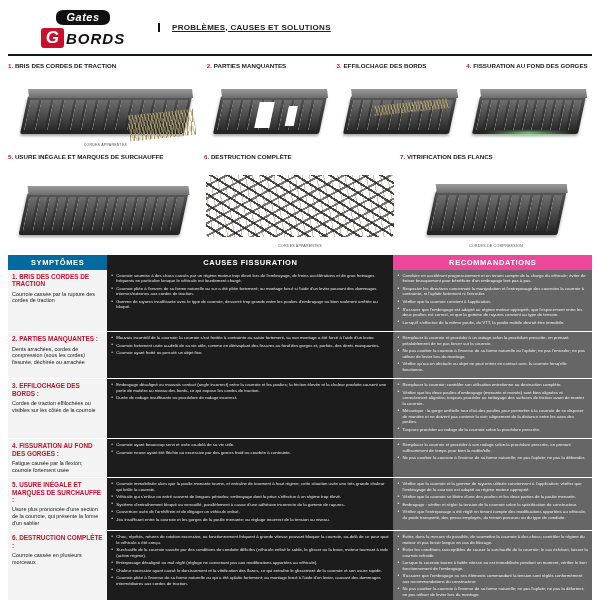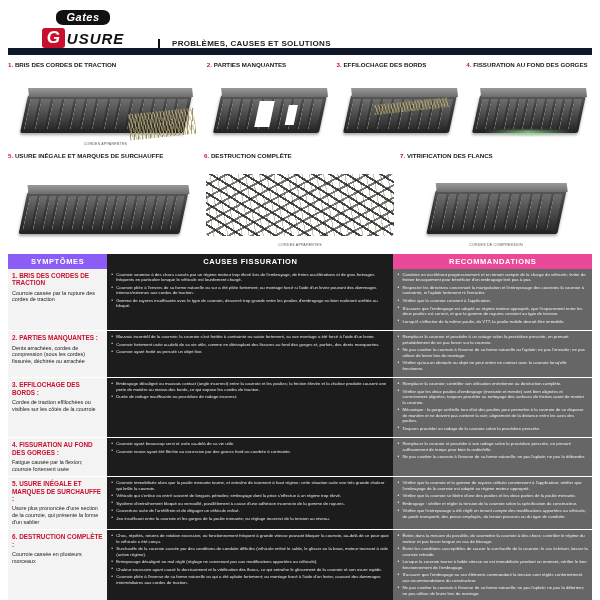--- a/index.html
+++ b/index.html
@@ -6,40 +6,40 @@
   body {
     width: 600px; height: 600px;
     background: #ffffff;
     font-family: "Liberation Sans", sans-serif;
     color: #1a1a1a;
     overflow: hidden;
   }
   .page { width: 600px; height: 600px; position: relative; padding: 6px 8px 4px 8px; }
 
   
-  .header { display: flex; align-items: flex-end; border-bottom: 7px solid #0f172a; }
+  .header { display: flex; align-items: center; border-bottom: 2px solid #0f172a; padding-bottom: 6px; }
   .brand { width: 150px; flex: 0 0 150px; padding-top: 4px; display: flex; flex-direction: column; align-items: center; }
   .gates-logo {
     background: #111; color: #fff; font-style: italic; font-weight: bold;
     font-size: 11px; letter-spacing: .5px; padding: 1px 10px 2px 10px;
     border-radius: 7px/6px; line-height: 12px;
   }
   .gforce {
     margin-top: 3px; display: flex; align-items: center; gap: 2px;
   }
   .gforce .g {
     background: #c8102e; color: #fff; font-weight: bold; font-style: italic;
     font-size: 17px; line-height: 17px; padding: 1px 5px 2px 5px; border-radius: 3px;
   }
   .gforce .force {
     color: #111; font-weight: bold; font-style: italic; font-size: 15px; letter-spacing: 1px;
   }
   .title-block { flex: 1; padding-left: 12px; border-left: 2px solid #111; }
   .title-main { font-size: 15.5px; font-weight: bold; line-height: 16.5px; letter-spacing: .2px; }
-  .title-sub { font-size: 8px; font-weight: bold; letter-spacing: .3px; color: #222; }
+  .title-sub { font-size: 8px; font-weight: bold; letter-spacing: .3px; color: #222; text-decoration: underline; }
 
   
   .figures-row { display: flex; gap: 4px; margin-top: 6px; }
   .fig { flex: 1; }
   .fig.w2 { flex: 1.55; }
   .fig-cap { font-size: 6.2px; font-weight: bold; line-height: 7.4px; margin-bottom: 3px; min-height: 15px; }
   .fig-cap .num { color: #c8102e; }
   .fig-art {
     position: relative; width: 100%; height: 62px;
     background: #ffffff; overflow: hidden;
@@ -88,21 +88,21 @@
     background: linear-gradient(90deg, rgba(120,200,120,0), rgba(150,220,150,.8), rgba(120,200,120,0));
     filter: blur(1px);
   }
 
   
   table { width: 100%; border-collapse: collapse; margin-top: 7px; table-layout: fixed; }
   thead th {
     color: #fff; font-size: 7.5px; font-weight: bold; letter-spacing: .6px;
     padding: 3px 2px; text-align: center;
   }
-  th.sym { background: #8b5cf6; width: 17%; }
+  th.sym { background: #0369a1; width: 17%; }
   th.cause { background: #1c1c1c; width: 49%; }
   th.reco { background: #ec4899; width: 34%; }
 
   tbody td { vertical-align: top; padding: 3px 4px 4px 4px; border-bottom: 1px solid #ffffff; }
   td.sym { background: #f3f3f3; }
   td.cause { background: #1c1c1c; color: #e8e8e8; }
   td.reco { background: #666666; color: #f2f2f2; }
 
   .sym-title { color: #c8102e; font-size: 6.4px; font-weight: bold; line-height: 7.4px; }
   .sym-desc { font-size: 5.4px; line-height: 6.6px; margin-top: 3px; color: #222; }
@@ -117,21 +117,21 @@
 </head>
 <body>
 
 <div class="page">
 
   <div class="header">
     <div class="brand">
       <div class="gates-logo">Gates</div>
       <div class="gforce">
         <span class="g">G</span>
-        <span class="force">USURE</span>
+        <span class="force">BORDS</span>
       </div>
     </div>
     <div class="title-block">
       <div class="title-sub">PROBLÈMES, CAUSES ET SOLUTIONS</div>
     </div>
   </div>
 
   <div class="figures-row">
 
     <div class="fig w2">

